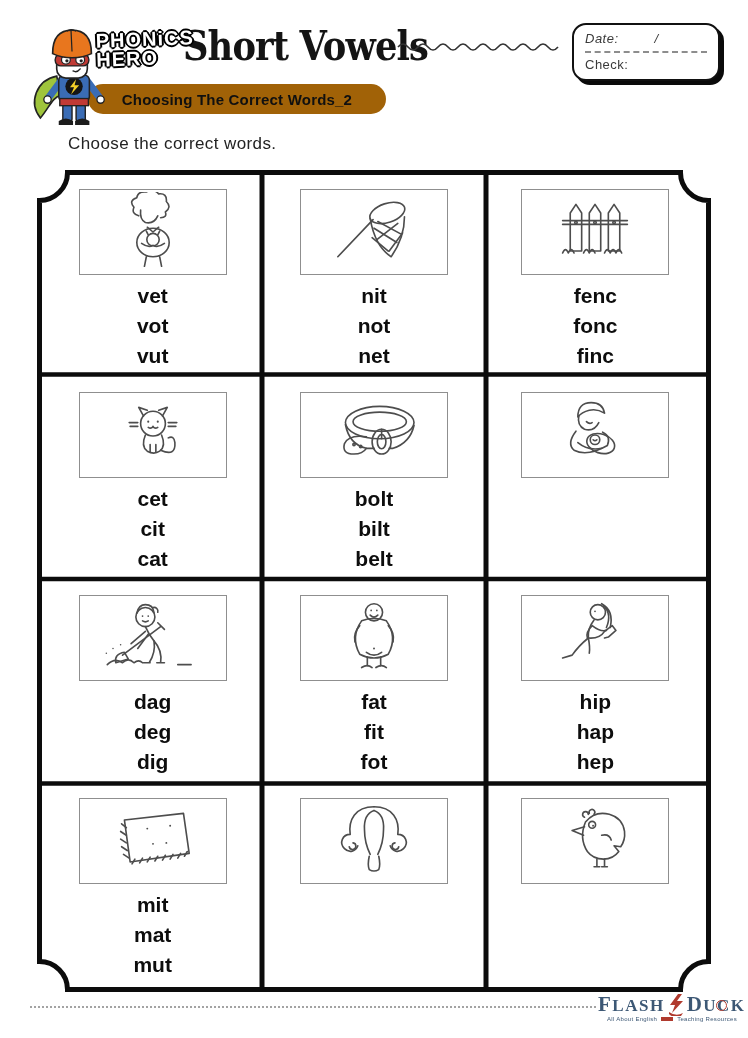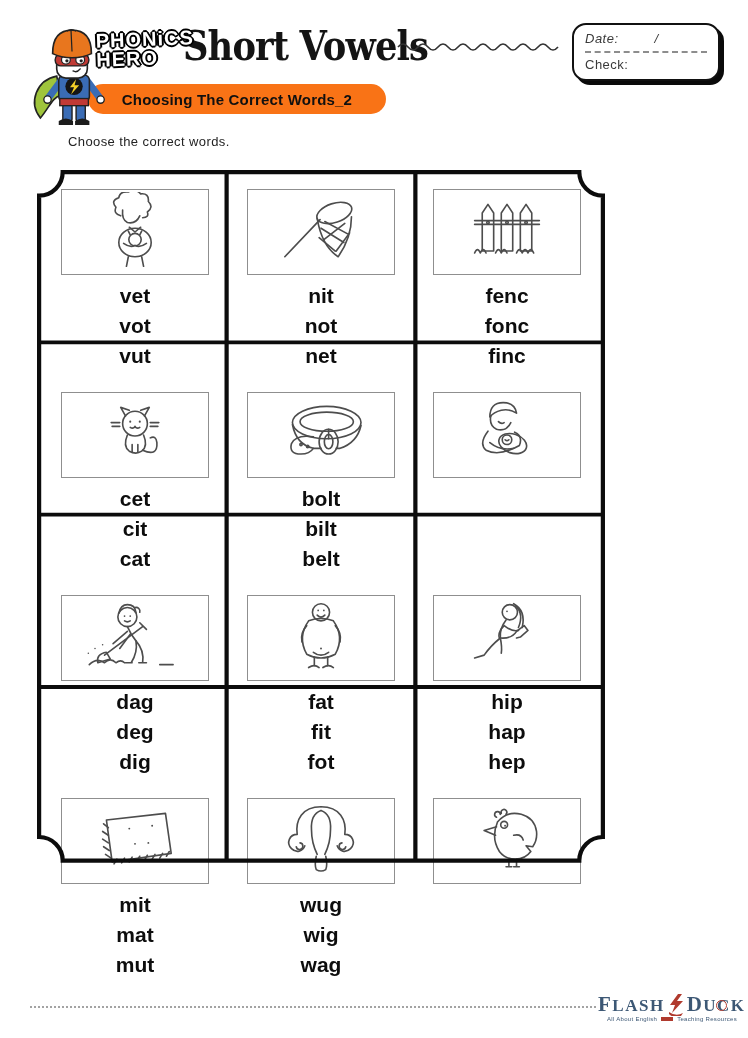--- a/index.html
+++ b/index.html
@@ -25,26 +25,26 @@
     position:absolute; left:572px; top:23px; width:148px; height:58px;
     border:2.5px solid #111; border-radius:14px; background:#fff;
     box-shadow:4px 4px 0 #0a0a0a; padding:6px 11px 5px; z-index:2;
     font-size:13px; color:#3a3a3a; letter-spacing:0.5px;
   }
   .date-row { display:flex; align-items:center;font-style:italic; }
   .date-slash { margin-left:36px; }
   .date-divider { border-top:2px dashed #8d8d8d; margin:5px 0 4px; }
   #banner {
     position:absolute; left:88px; top:84px; width:298px; height:30px; z-index:1;
-    background:#f97316; border-radius:15px; display:flex; align-items:center; justify-content:center;
+    background:#a16207; border-radius:15px; display:flex; align-items:center; justify-content:center;
     font-weight:bold; font-size:15px; color:#101010; letter-spacing:0.2px;
   }
-  #instruction { position:absolute; left:68px; top:134px; font-size:13px; color:#232323; letter-spacing:0.4px; }
+  #instruction { position:absolute; left:68px; top:134px; font-size:17px; color:#232323; letter-spacing:0.4px; }
   
-  #grid { position:absolute; left:37px; top:170px; width:568px; height:822px; }
+  #grid { position:absolute; left:37px; top:170px; width:674px; height:822px; }
   #grid-frame { position:absolute; inset:0; z-index:2; pointer-events:none; }
   #cells {
     position:absolute; inset:5px; z-index:1; display:grid;
     grid-template-columns:1fr 1fr 1fr; grid-template-rows:1fr 1fr 1fr 1fr;
   }
   .cell { display:flex; flex-direction:column; align-items:center; padding-top:14px; }
   .imgbox {
     width:148px; height:86px; border:1.5px solid #8f8f8f; background:#fff;
     display:flex; align-items:center; justify-content:center; flex:0 0 auto;
   }
@@ -345,25 +345,20 @@
         <div class="imgbox">
           <svg class="sketch" width="140" height="80" viewBox="0 0 140 84">
             <path d="M70,6 C50,6 43,20 45,35 C37,35 33,44 39,50 C44,55 51,53 53,47"></path>
             <path d="M70,6 C90,6 97,20 95,35 C103,35 107,44 101,50 C96,55 89,53 87,47"></path>
             <path d="M70,10 q-11,4 -10,20 q0,14 6,26"></path>
             <path d="M70,10 q11,4 10,20 q0,14 -6,26"></path>
             <path d="M44,48 a3.5,3.5 0 1 0 4,-4 M96,48 a3.5,3.5 0 1 1 -4,-4"></path>
             <path d="M65,58 q-2,9 0,14 q5,3 10,0 q2,-5 0,-14"></path>
           </svg>
         </div>
-        <div class="words">
-          <div class="word">wug</div>
-          <div class="word">wig</div>
-          <div class="word">wag</div>
-        </div>
       </div>
 
       <div class="cell">
         <div class="imgbox">
           <svg class="sketch" width="140" height="80" viewBox="0 0 140 84">
             <path d="M60,22 q10,-12 25,-8 q14,4 16,18 q1,9 -4,16 l-7,-1 5,6 q-6,8 -16,8 q-11,0 -17,-8 q-9,-14 -2,-31"></path>
             <path d="M59,27 l-13,4 M46,31 l12,5"></path>
             <circle cx="67" cy="25" r="3.6"></circle>
             <circle class="fill" cx="68" cy="26" r="1"></circle>
             <path d="M59,17 a3,3 0 1 1 4,-3 M64,13 a3,3 0 1 1 5,1"></path>

